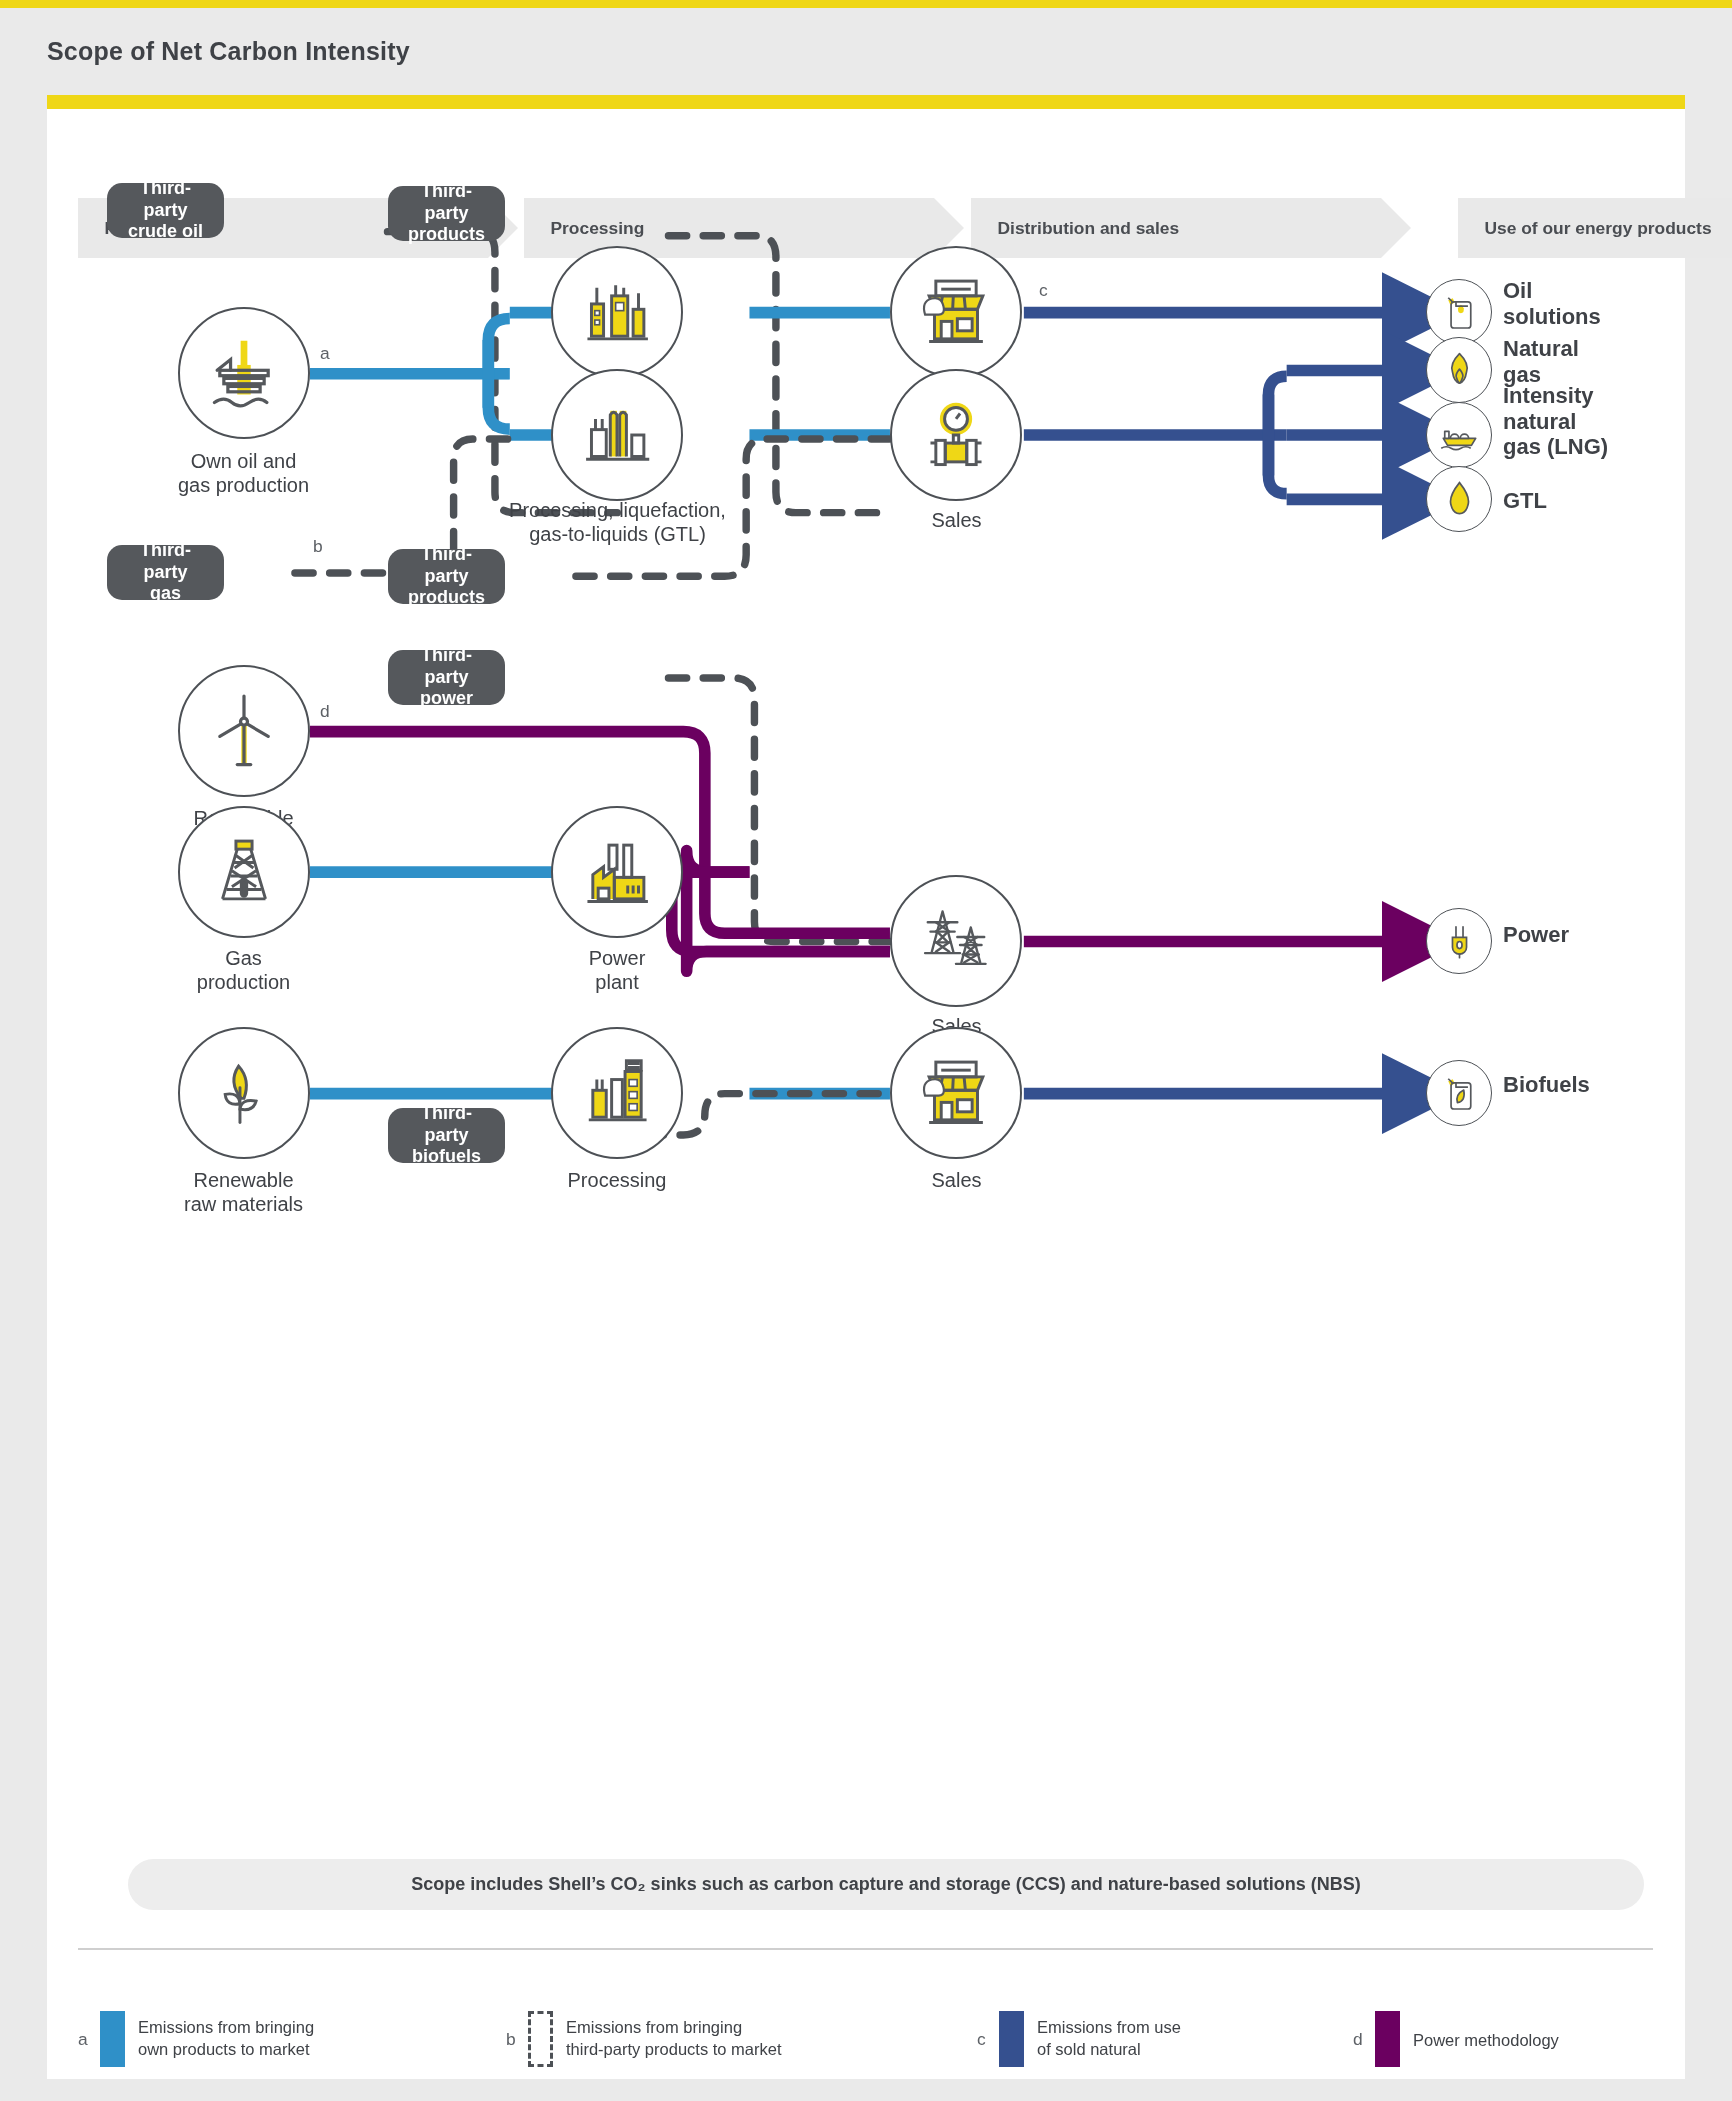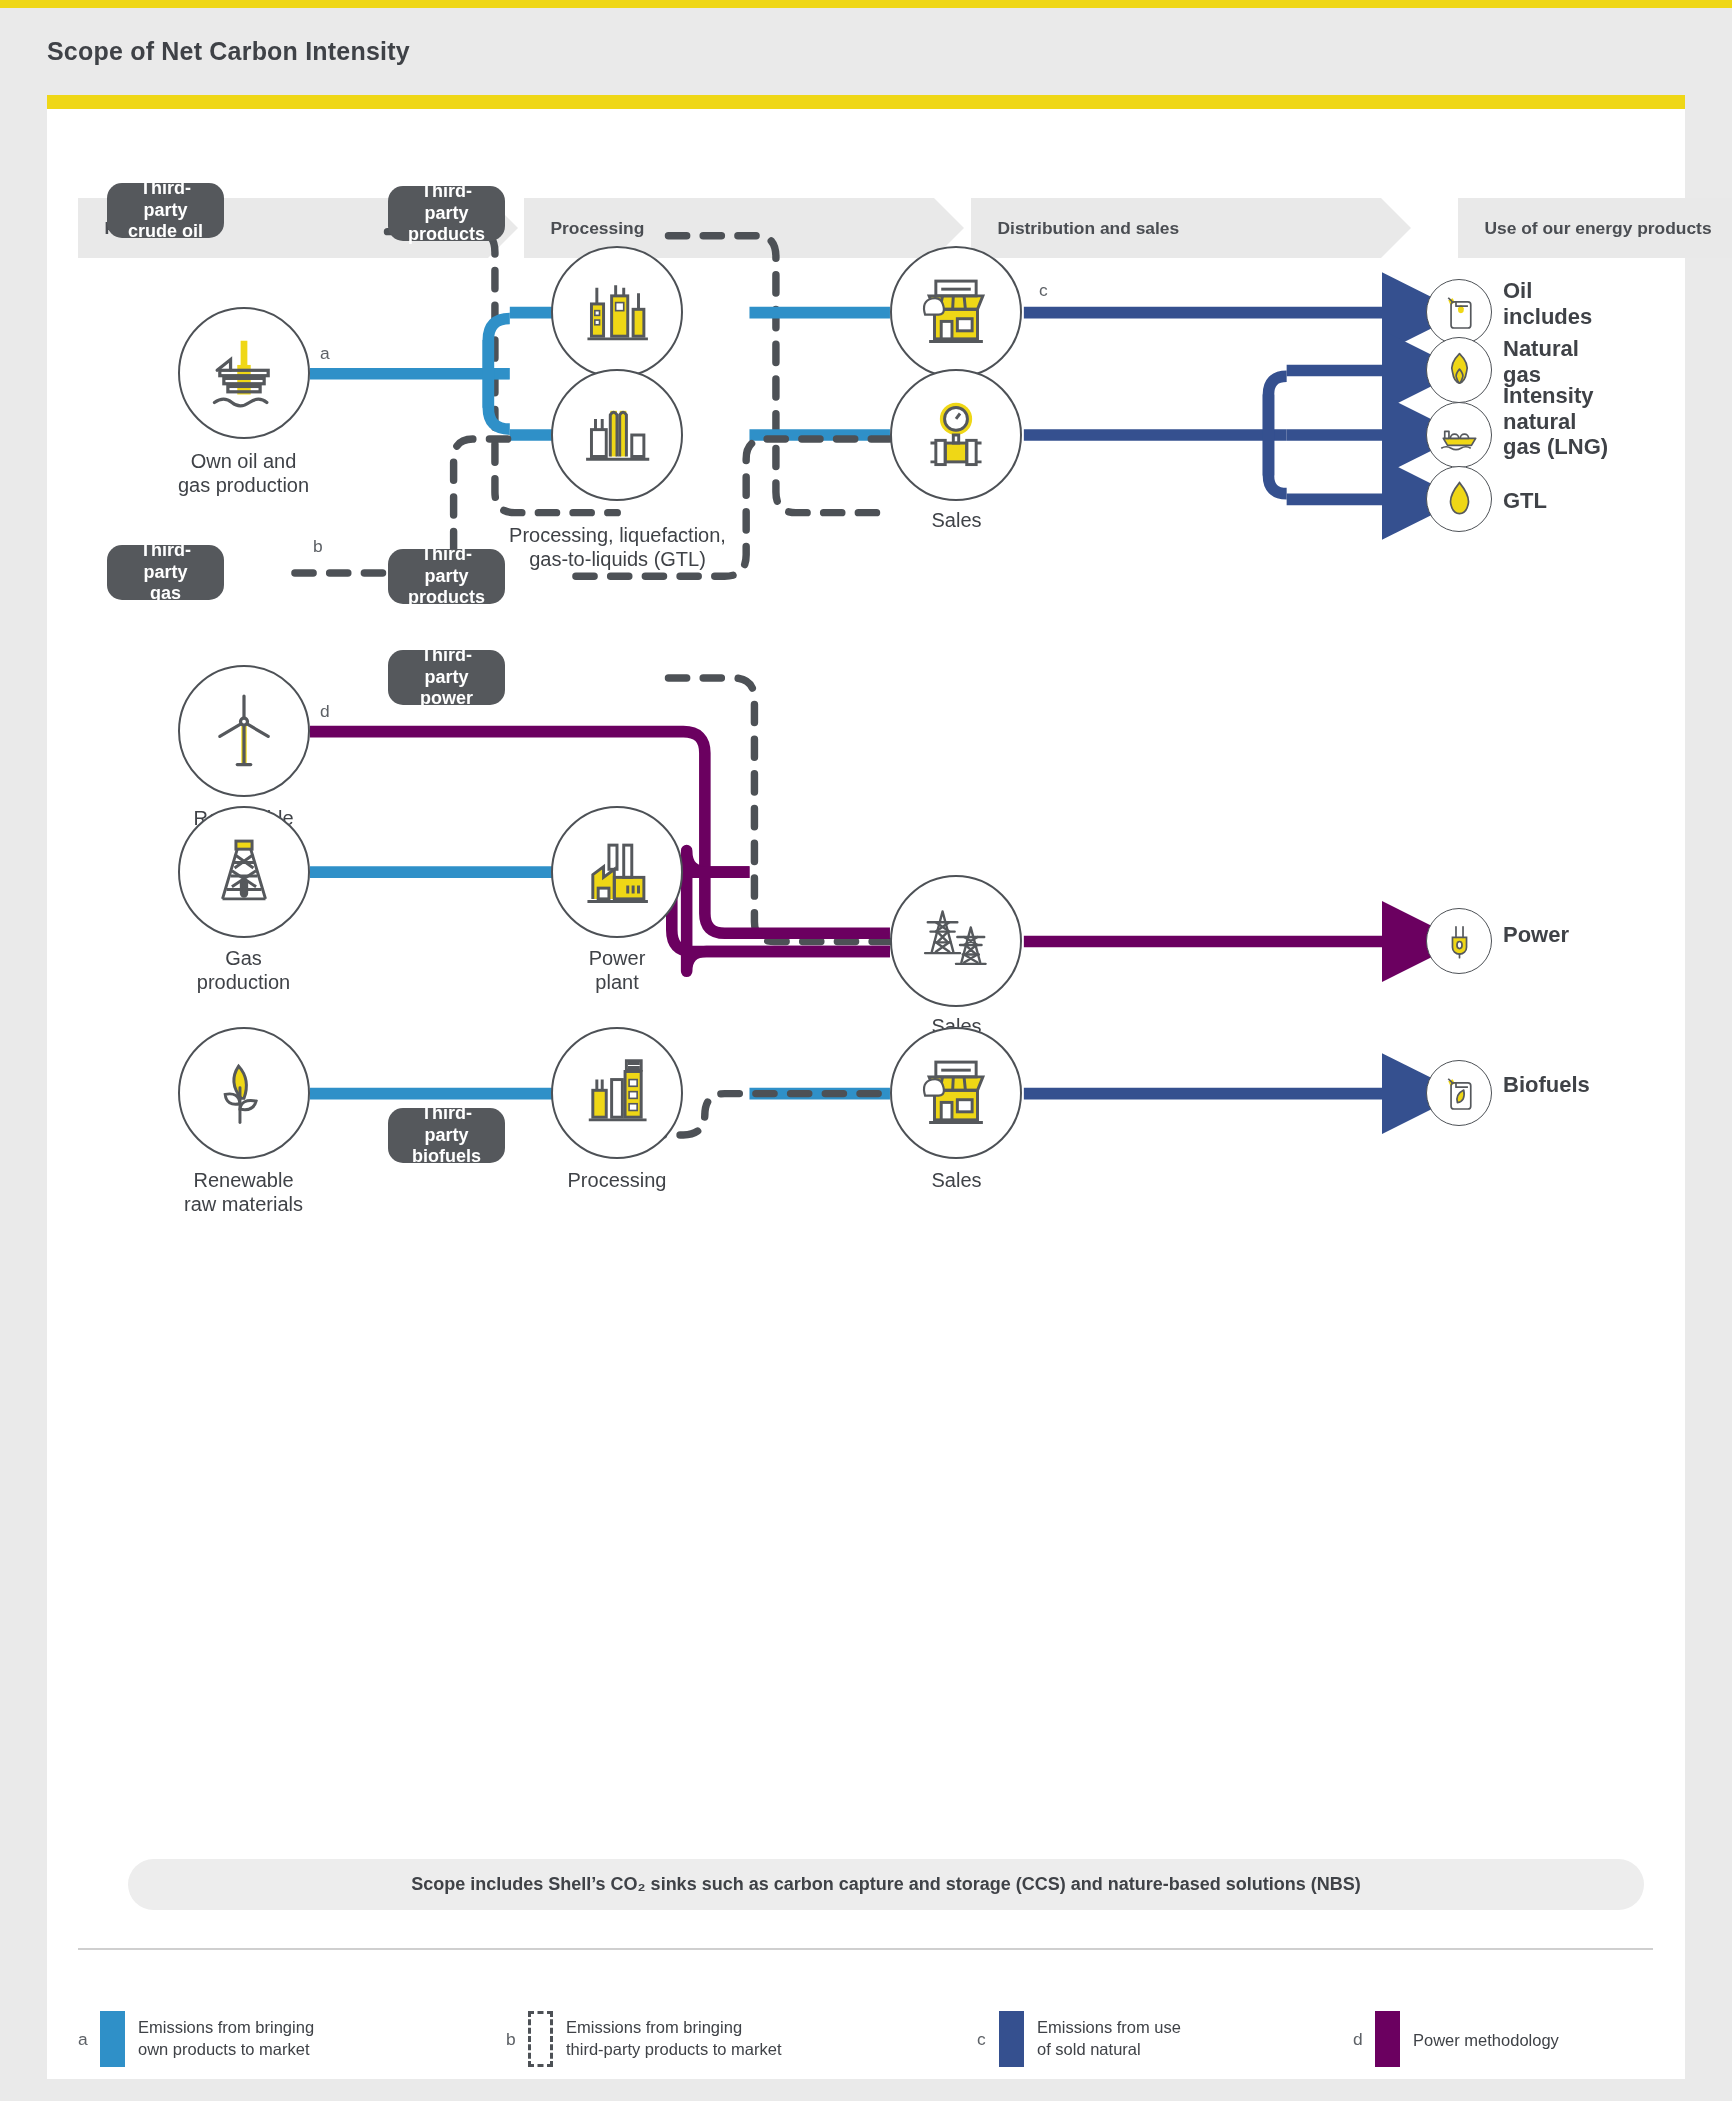--- a/index.html
+++ b/index.html
@@ -287,21 +287,21 @@
       <g stroke="#55585c" stroke-width="2.2" fill="none">
         <rect x="13" y="28" width="11" height="20"></rect>
         <path d="M16 28 V20 M21 28 V20"></path>
         <path d="M27 48 V17 q2.5 -4 5 0 V48"></path>
         <path d="M34 48 V17 q2.5 -4 5 0 V48"></path>
         <rect x="43" y="32" width="9" height="16"></rect>
         <path d="M9 50 H56"></path>
       </g>
     </svg>
   </div>
-  <div class="node-label" style="left:397px; top:428px; width:347px;">Processing, liquefaction,
+  <div class="node-label" style="left:397px; top:403px; width:347px;">Processing, liquefaction,
 gas-to-liquids (GTL)</div>
 
   <div class="node" style="left:843px; top:151px;">
     <svg width="86" height="86" viewBox="0 0 64 64">
       <rect x="16" y="30" width="32" height="22" fill="#efd716"></rect>
       <path d="M12 20 H52 L48 30 H16 Z" fill="#efd716"></path>
       <g stroke="#55585c" stroke-width="2.2" fill="none">
         <rect x="17" y="9" width="30" height="11"></rect>
         <path d="M21 15 H43"></path>
         <path d="M12 20 H52 L48 30 H16 Z"></path>
@@ -463,21 +463,21 @@
       <path d="M30 26 q4 -10 8 0 q1 7 -4 7 q-5 0 -4 -7 Z" fill="#efd716"></path>
       <rect x="17" y="13" width="7" height="7" transform="rotate(-25 20 16)" fill="#efd716"></rect>
       <g stroke="#55585c" stroke-width="2.4" fill="none" stroke-linejoin="round">
         <path d="M24 17 H44 a4 4 0 0 1 4 4 V50 a4 4 0 0 1 -4 4 H24 a4 4 0 0 1 -4 -4 V21 a4 4 0 0 1 4 -4 Z"></path>
         <path d="M27 17 V23 H44"></path>
         <path d="M22 17 L16 11"></path>
       </g>
     </svg>
   </div>
   <div class="prod-label" style="left:1456px; top:183px; width:190px;">Oil
-includes</div>
+solutions</div>
 
   <div class="node sm" style="left:1379px; top:242px;">
     <svg width="45" height="45" viewBox="0 0 64 64">
       <path d="M32 8 q14 14 10 26 q-2 14 -10 16 q-8 -2 -10 -16 q-4 -12 10 -26 Z" fill="#efd716"></path>
       <g stroke="#55585c" stroke-width="2.4" fill="none" stroke-linejoin="round">
         <path d="M32 8 q14 14 10 26 q-2 14 -10 16 q-8 -2 -10 -16 q-4 -12 10 -26 Z"></path>
         <path d="M32 30 q7 8 4 13 q-2 6 -4 7 q-2 -1 -4 -7 q-3 -5 4 -13 Z"></path>
       </g>
     </svg>
   </div>

